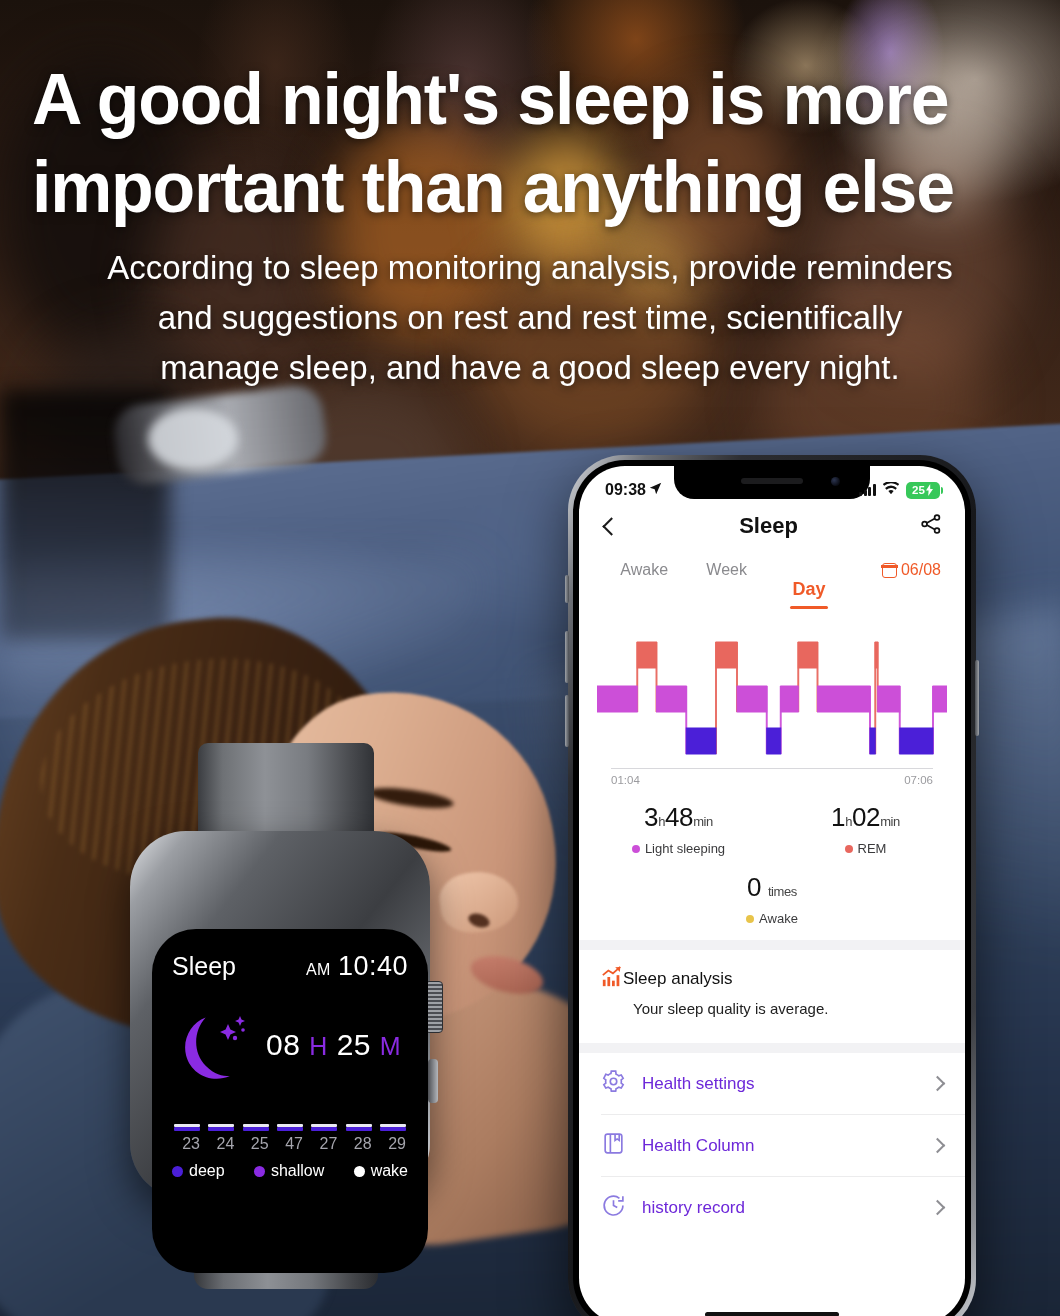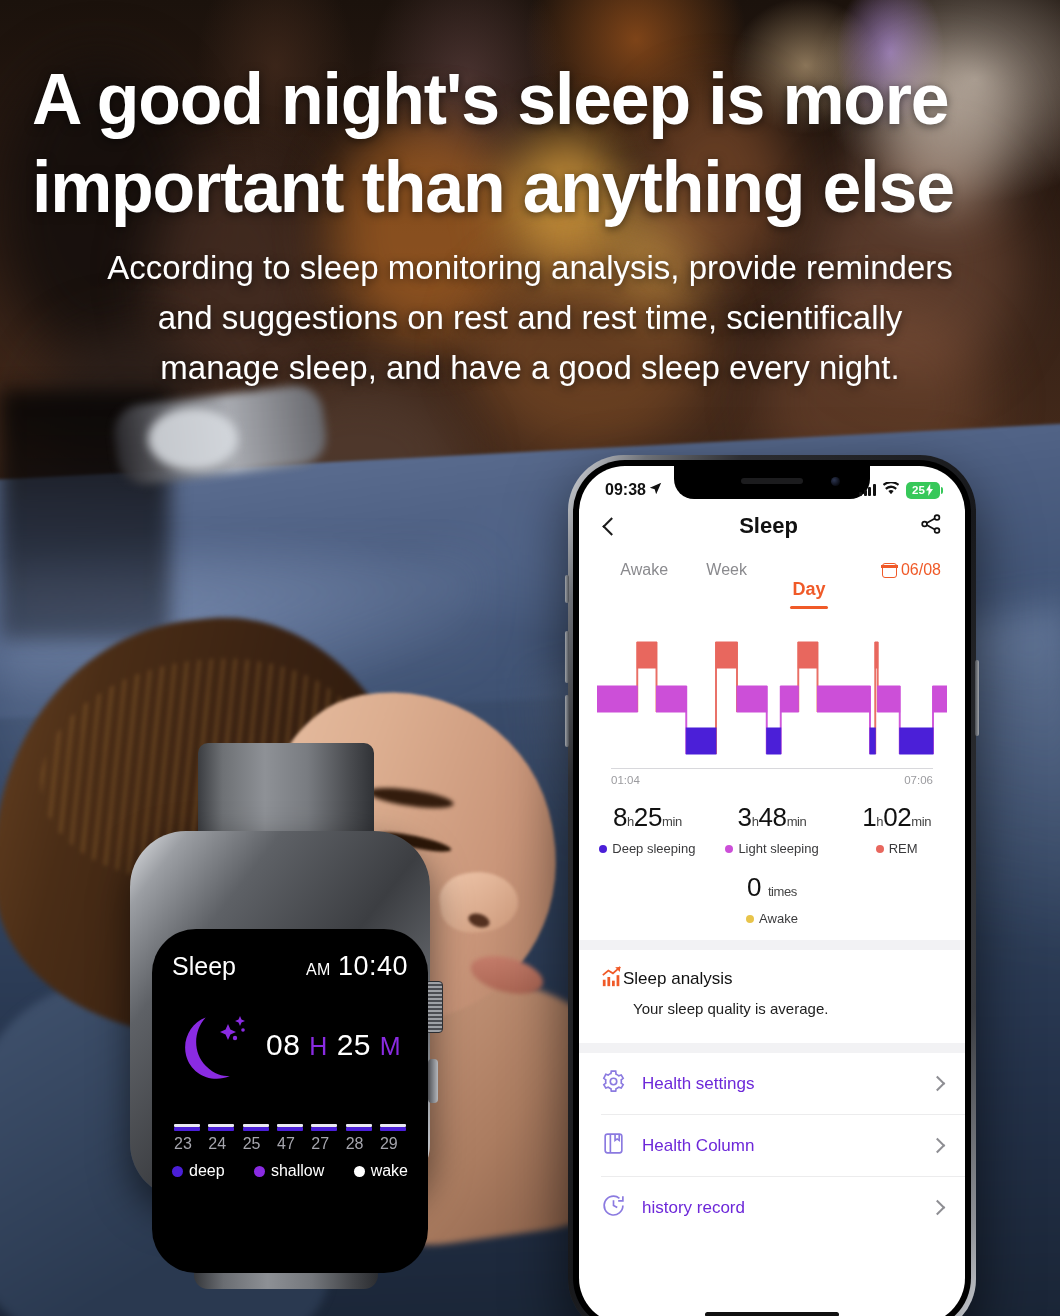--- a/index.html
+++ b/index.html
@@ -323,21 +323,21 @@
   .w-time .am { font-size:16px; margin-right:7px; }
   .w-mid { display:flex; align-items:center; gap:12px; margin-top:26px; }
   .moon-box { position:relative; width:82px; height:74px; flex:none; }
   .w-dur { font-size:30px; letter-spacing:.5px; }
   .w-dur .unit { color:#8a2be2; font-size:25px; }
   .w-bars { display:flex; justify-content:space-between; margin-top:42px; padding:0 2px; }
   .w-bar { width:26px; }
   .w-bar .seg-top { height:3px; background:#e9e9f2; border-radius:1px; }
   .w-bar .seg-bot { height:4px; background:#4b1fd8; border-radius:1px; }
   .w-days { display:flex; justify-content:space-between; margin-top:4px; padding:0 2px; font-size:16px; color:#a5a5ad; }
-  .w-days span { width:26px; text-align:left; }
+  .w-days span { width:26px; text-align:right; }
   .w-legend { display:flex; justify-content:space-between; margin-top:9px; font-size:16px; }
   .w-leg { display:flex; align-items:center; gap:6px; }
   .w-leg .d { width:11px; height:11px; border-radius:50%; }
 </style>
 </head>
 <body>
 
 <div class="bg">
   <div class="bg-base"></div>
   <div class="blob b6"></div>
@@ -577,29 +577,20 @@
         <div class="axis-line"></div>
         <div class="axis-labels">
           <span>01:04</span>
           <span>07:06</span>
         </div>
       </div>
 
       <div class="stats">
         <div class="stat">
           <div class="stat-val">
-            <span>8</span><span class="u">h</span><span class="num2">25</span><span class="u">min</span>
-          </div>
-          <div class="stat-leg">
-            <span class="dot" style="background:#4b1fd8"></span>
-            <span>Deep sleeping</span>
-          </div>
-        </div>
-        <div class="stat">
-          <div class="stat-val">
             <span>3</span><span class="u">h</span><span class="num2">48</span><span class="u">min</span>
           </div>
           <div class="stat-leg">
             <span class="dot" style="background:#cc4fd8"></span>
             <span>Light sleeping</span>
           </div>
         </div>
         <div class="stat">
           <div class="stat-val">
             <span>1</span><span class="u">h</span><span class="num2">02</span><span class="u">min</span>

